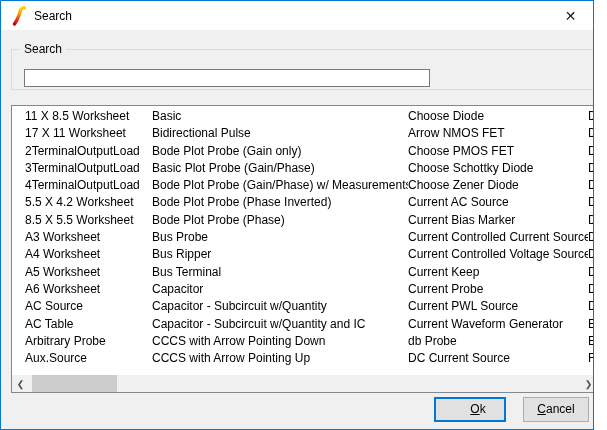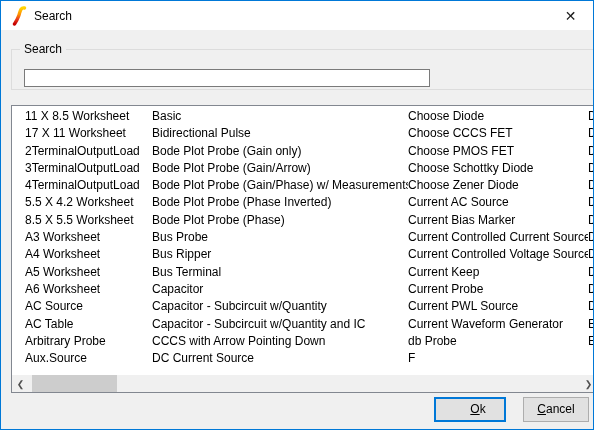--- a/index.html
+++ b/index.html
@@ -113,34 +113,34 @@
       <div class="row">
         <span class="c1">11 X 8.5 Worksheet</span>
         <span class="c2">Basic</span>
         <span class="c3">Choose Diode</span>
         <span class="c4">D</span>
       </div>
 
       <div class="row">
         <span class="c1">17 X 11 Worksheet</span>
         <span class="c2">Bidirectional Pulse</span>
-        <span class="c3">Choose CCCS FET</span>
+        <span class="c3">Arrow NMOS FET</span>
         <span class="c4">D</span>
       </div>
 
       <div class="row">
         <span class="c1">2TerminalOutputLoad</span>
         <span class="c2">Bode Plot Probe (Gain only)</span>
         <span class="c3">Choose PMOS FET</span>
         <span class="c4">D</span>
       </div>
 
       <div class="row">
         <span class="c1">3TerminalOutputLoad</span>
-        <span class="c2">Bode Plot Probe (Gain/Arrow)</span>
+        <span class="c2">Basic Plot Probe (Gain/Phase)</span>
         <span class="c3">Choose Schottky Diode</span>
         <span class="c4">D</span>
       </div>
 
       <div class="row">
         <span class="c1">4TerminalOutputLoad</span>
         <span class="c2">Bode Plot Probe (Gain/Phase) w/ Measurements</span>
         <span class="c3">Choose Zener Diode</span>
         <span class="c4">D</span>
       </div>
@@ -203,20 +203,21 @@
 
       <div class="row">
         <span class="c1">Arbitrary Probe</span>
         <span class="c2">CCCS with Arrow Pointing Down</span>
         <span class="c3">db Probe</span>
         <span class="c4">E</span>
       </div>
 
       <div class="row">
         <span class="c1">Aux.Source</span>
+        <span class="c2">CCCS with Arrow Pointing Up</span>
         <span class="c3">DC Current Source</span>
         <span class="c4">F</span>
       </div>
     </div>
 
     <div class="hscroll">
       <div class="hs-arrow">
         <span>❮</span>
       </div>
       <div class="hs-track">

